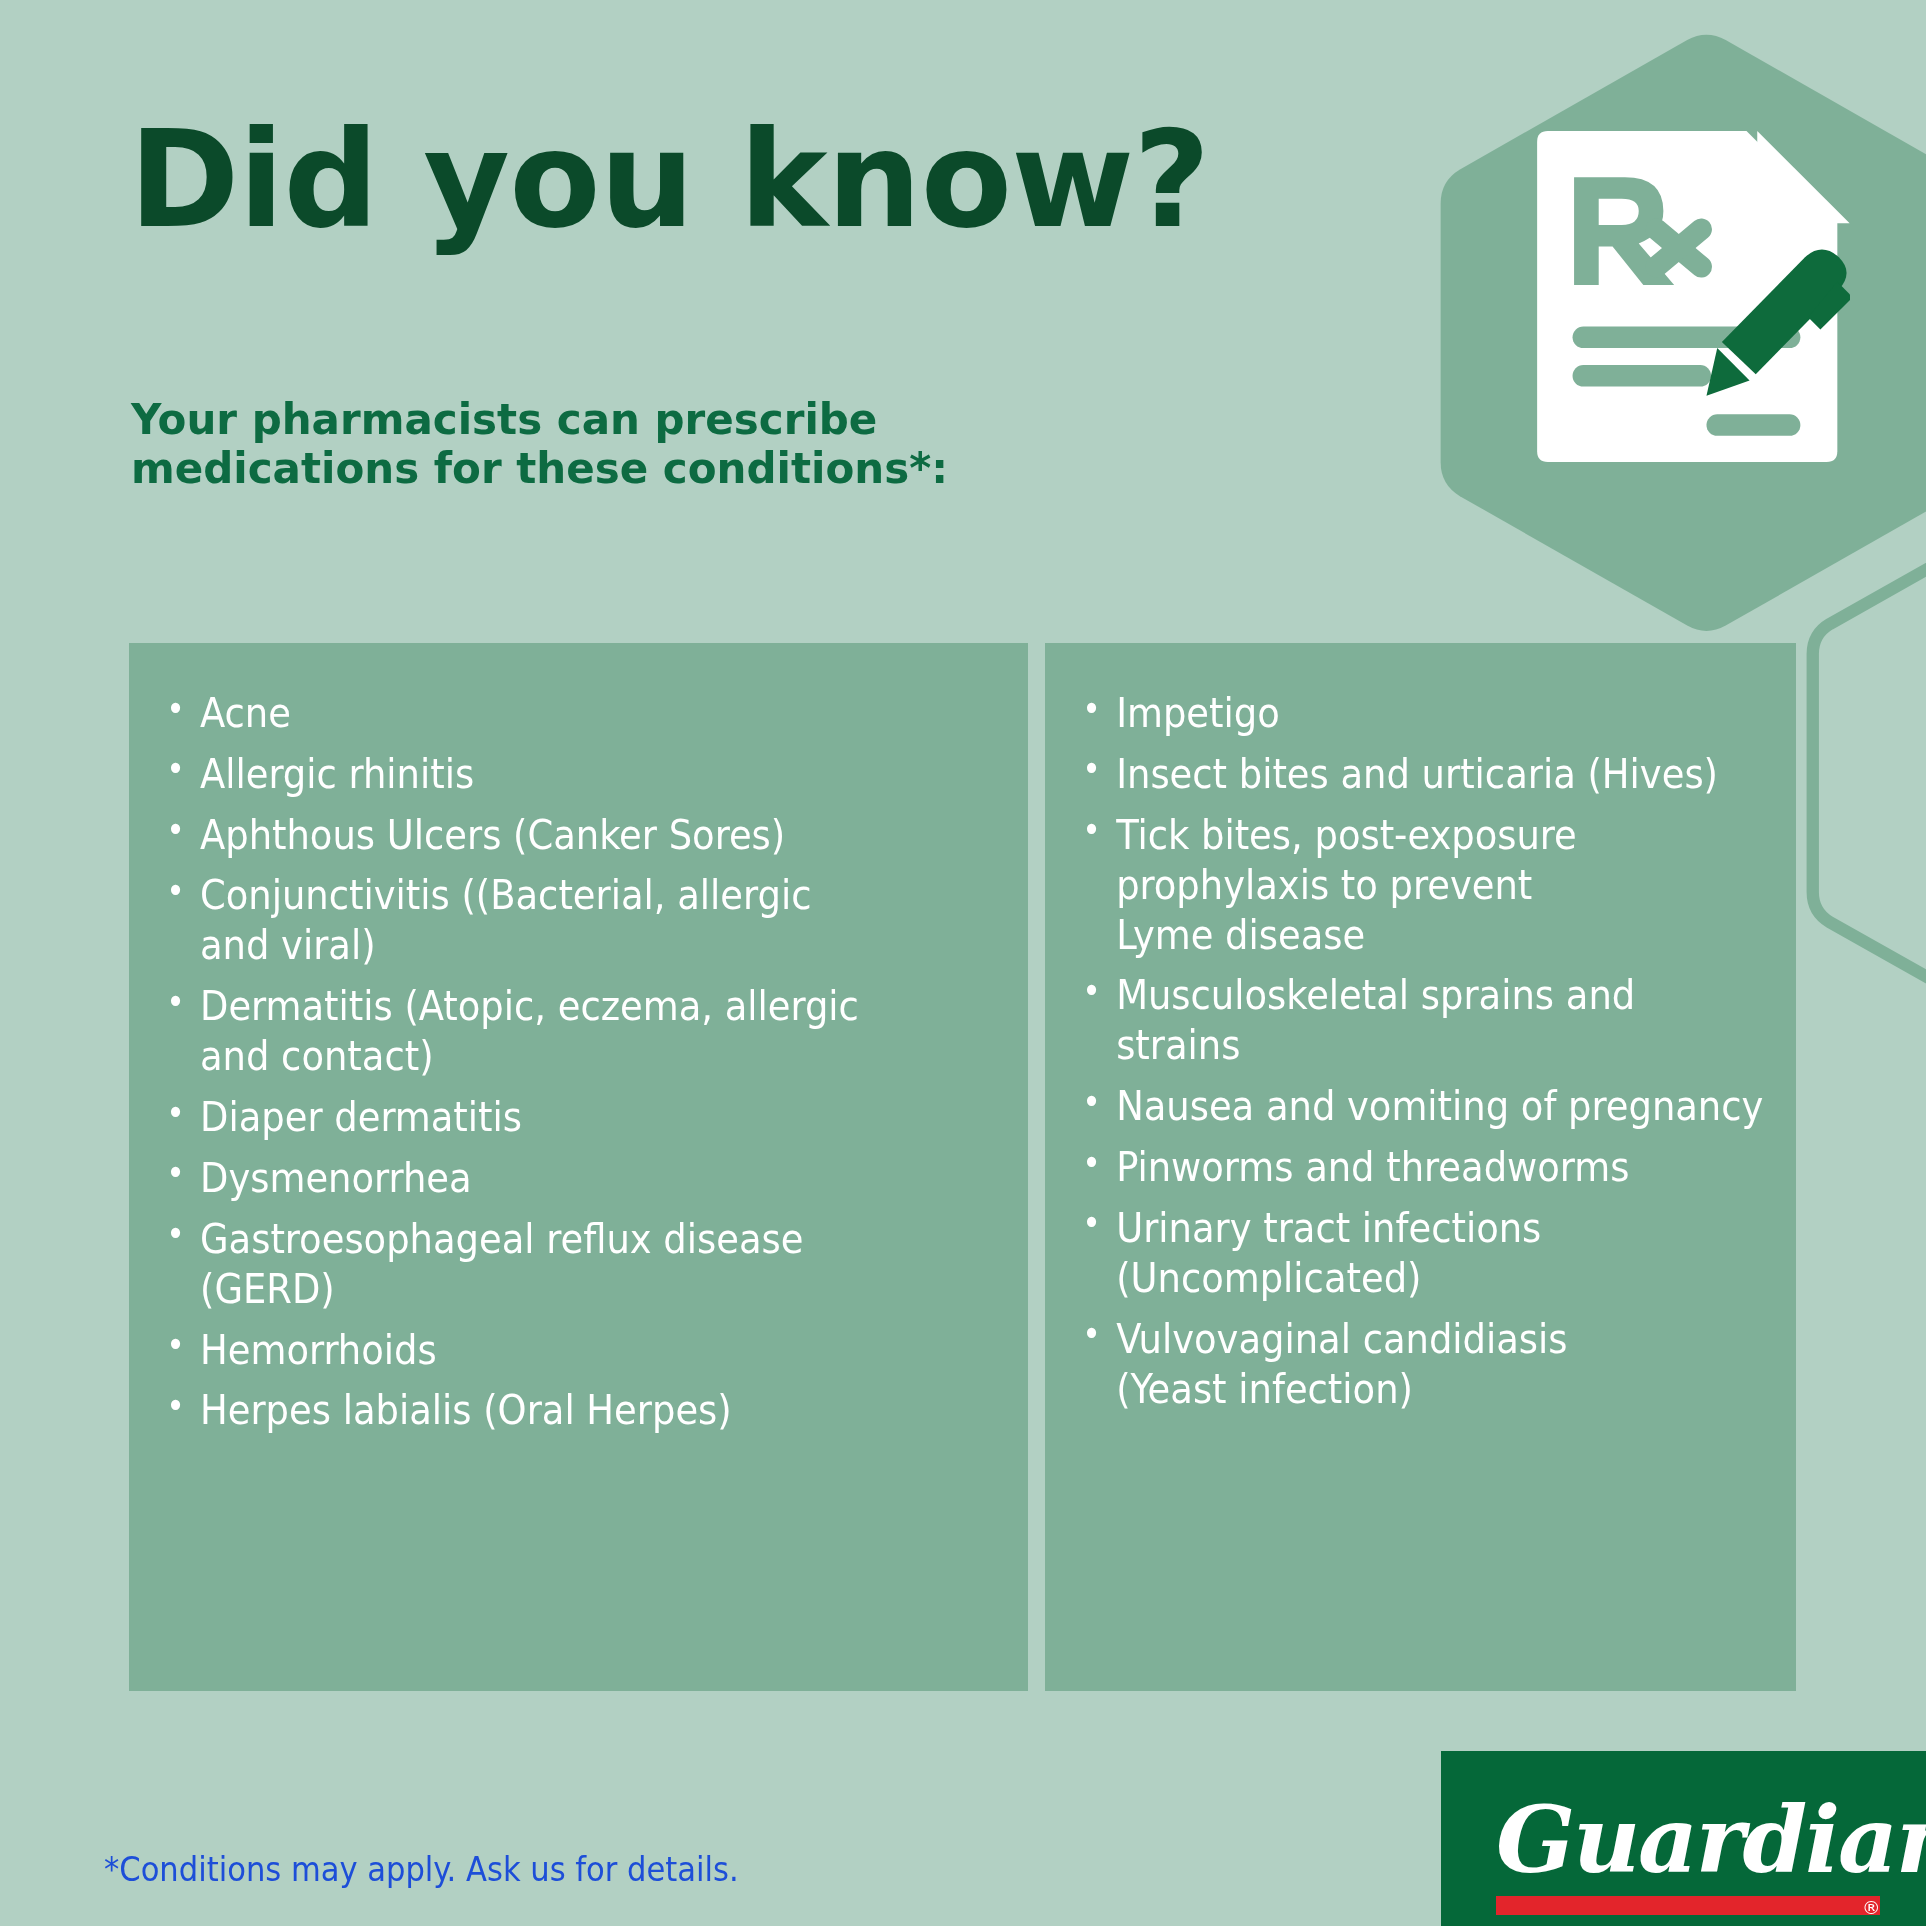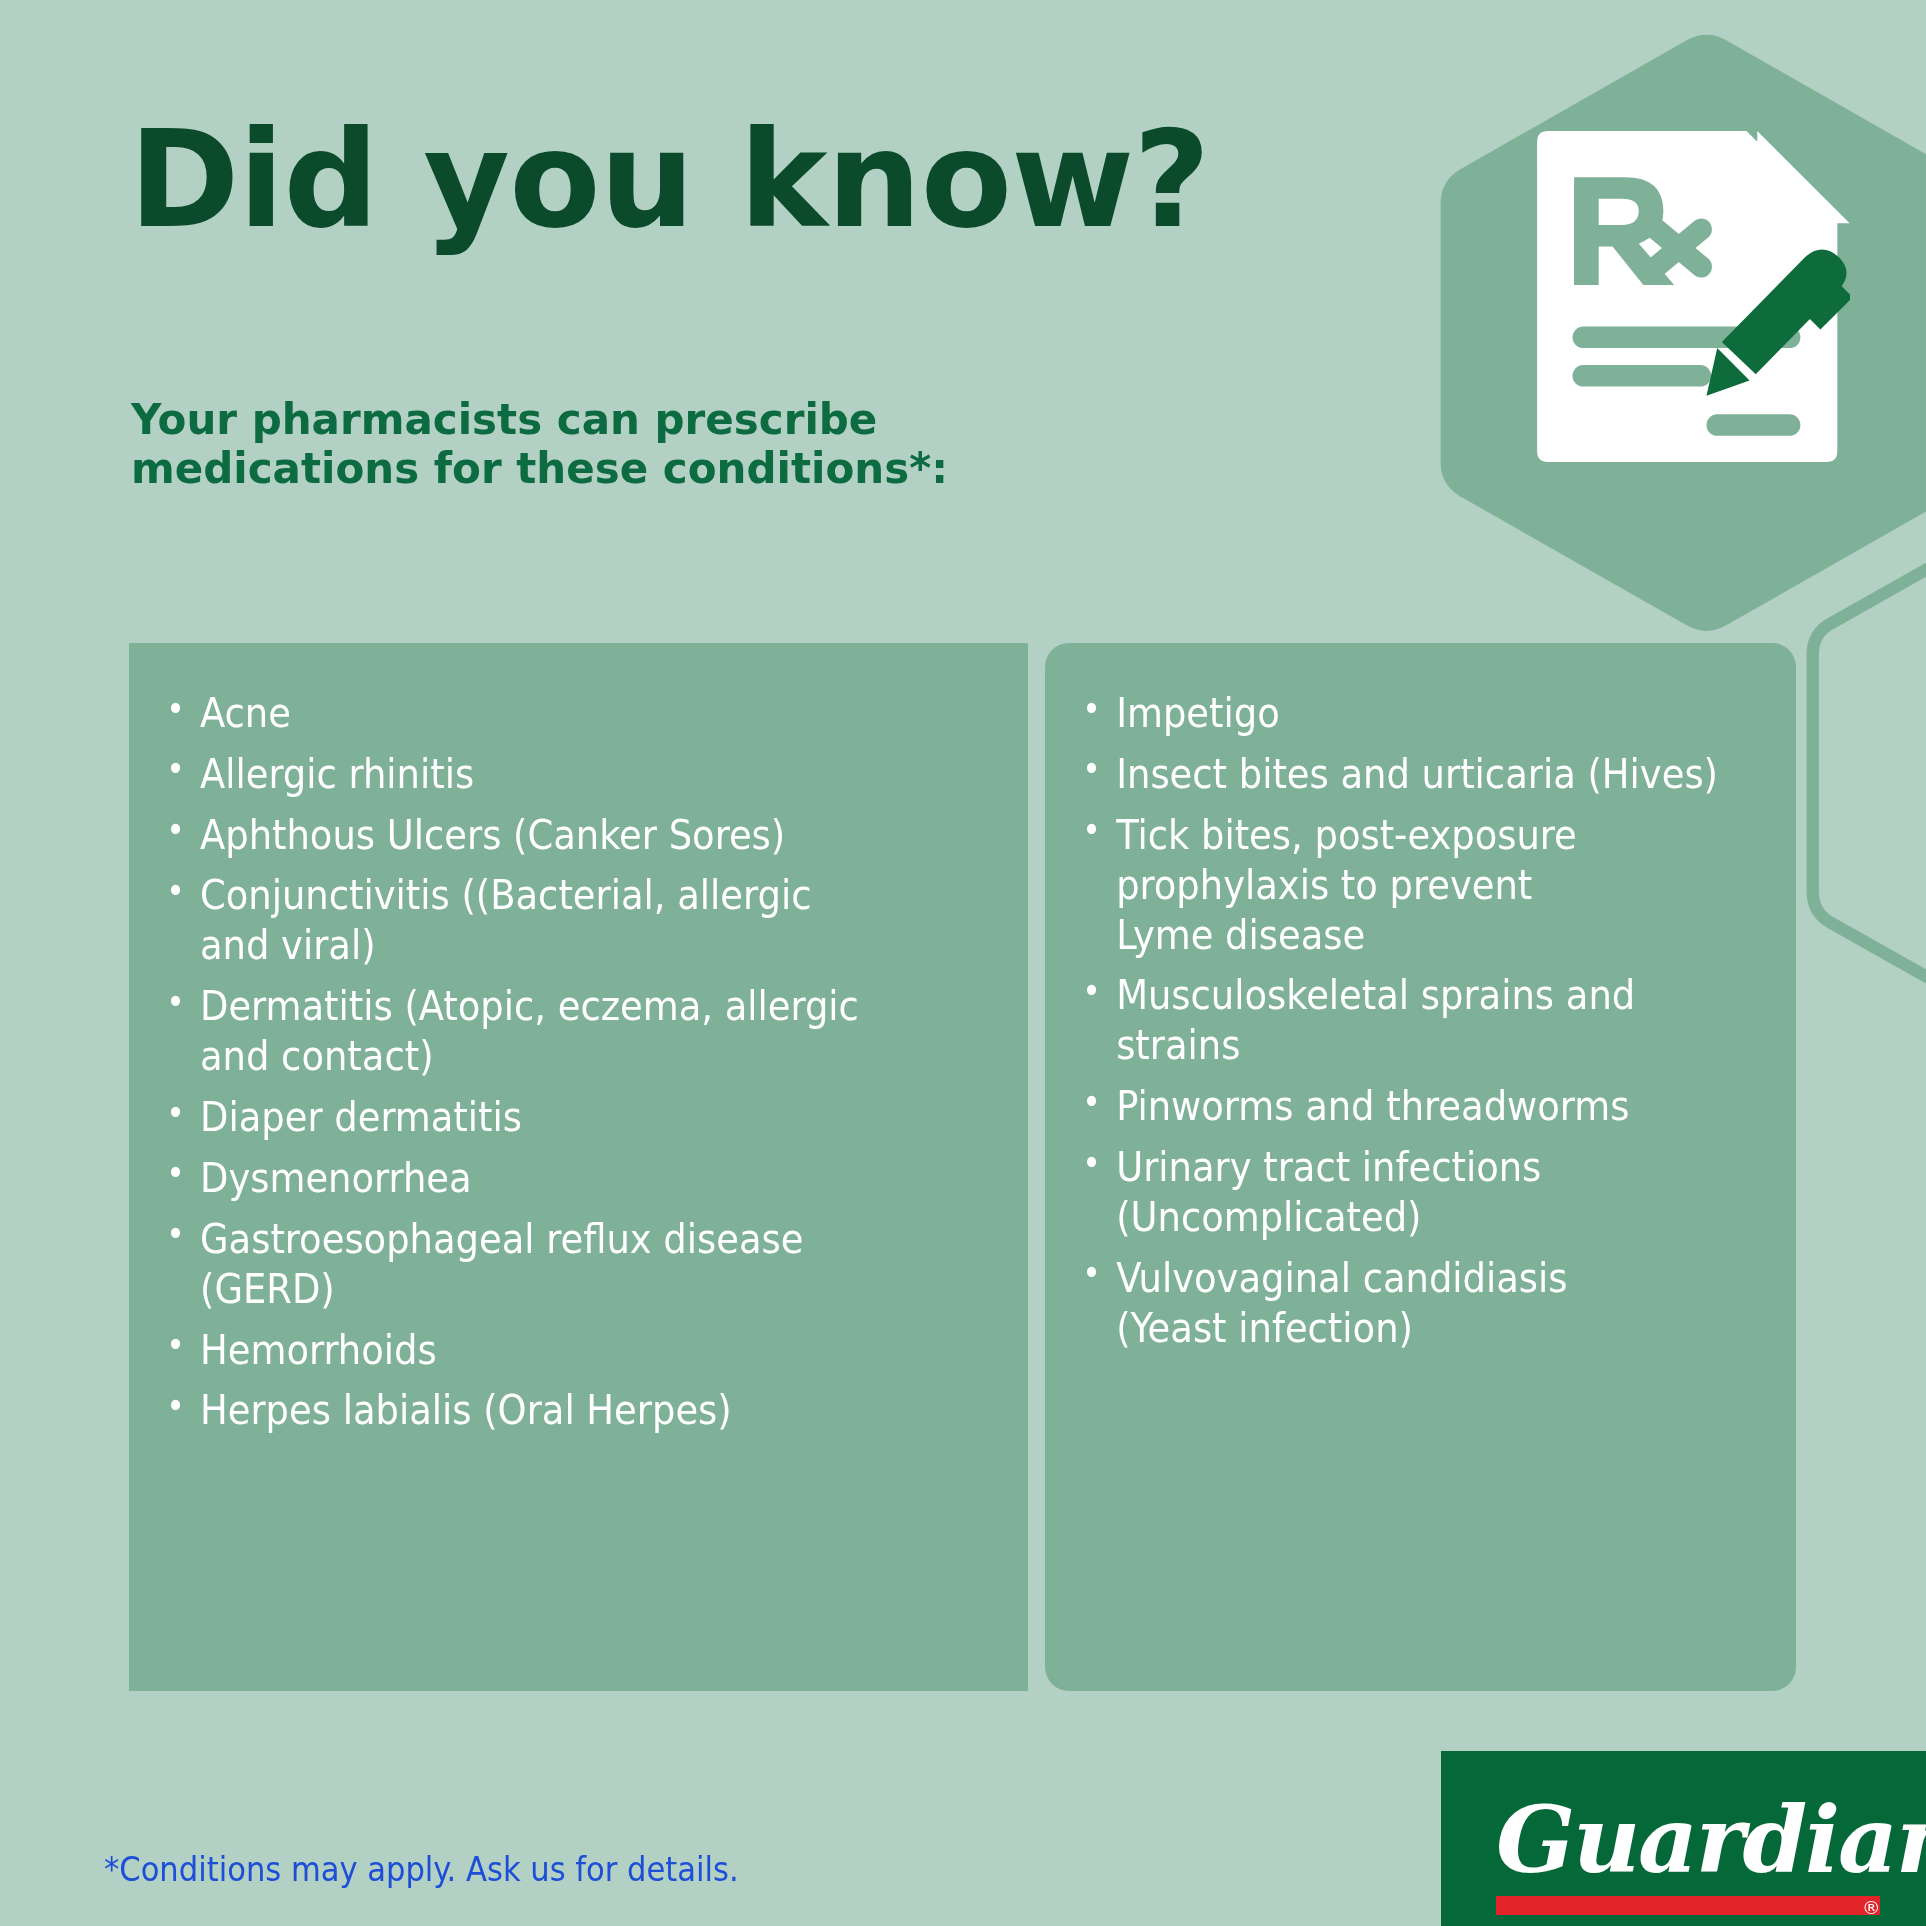--- a/index.html
+++ b/index.html
@@ -32,21 +32,21 @@
     white-space:pre-line;
   }
 
   
   .cards { position:absolute; left:129px; top:643px; width:1667px; height:1048px; display:flex; gap:17px; }
   .card {
     background:#7fb098;
     padding:45px 31px 31px 31px;
   }
   .card-left  { width:988px; }
-  .card-right { width:824px;border-radius:24px; }
+  .card-right { width:824px; }
 
   ul.cond-list { list-style:none; }
   ul.cond-list li {
     position:relative;
     color:#ffffff;
     font-size:41px;
     line-height:1.22;
     padding-left:40px;
     margin-bottom:10.8px;
     white-space:pre-line;
@@ -154,20 +154,21 @@
   </div>
 
   <div class="card card-right">
     <ul class="cond-list">
       <li>Impetigo</li>
       <li>Insect bites and urticaria (Hives)</li>
       <li>Tick bites, post-exposure
 prophylaxis to prevent
 Lyme disease</li>
       <li>Musculoskeletal sprains and strains</li>
+      <li>Nausea and vomiting of pregnancy</li>
       <li>Pinworms and threadworms</li>
       <li>Urinary tract infections
 (Uncomplicated)</li>
       <li>Vulvovaginal candidiasis
 (Yeast infection)</li>
     </ul>
   </div>
 
 </div>
 

